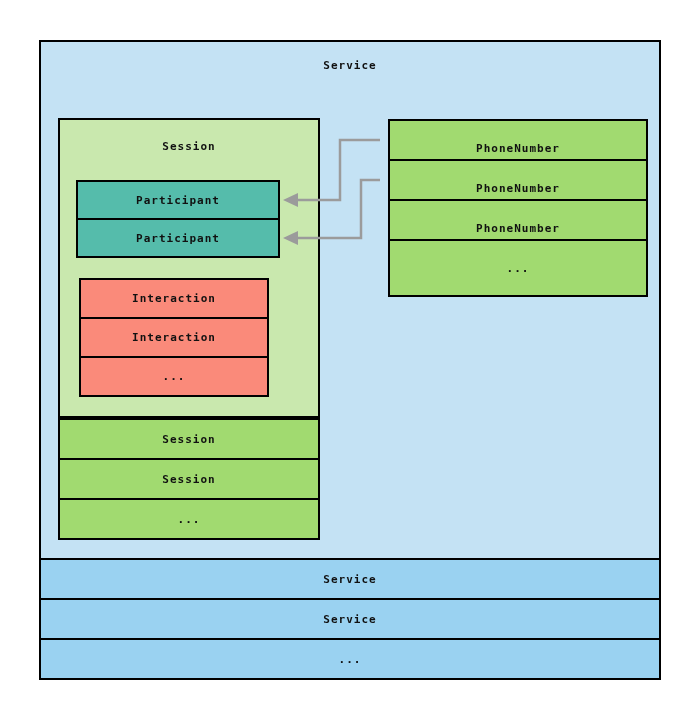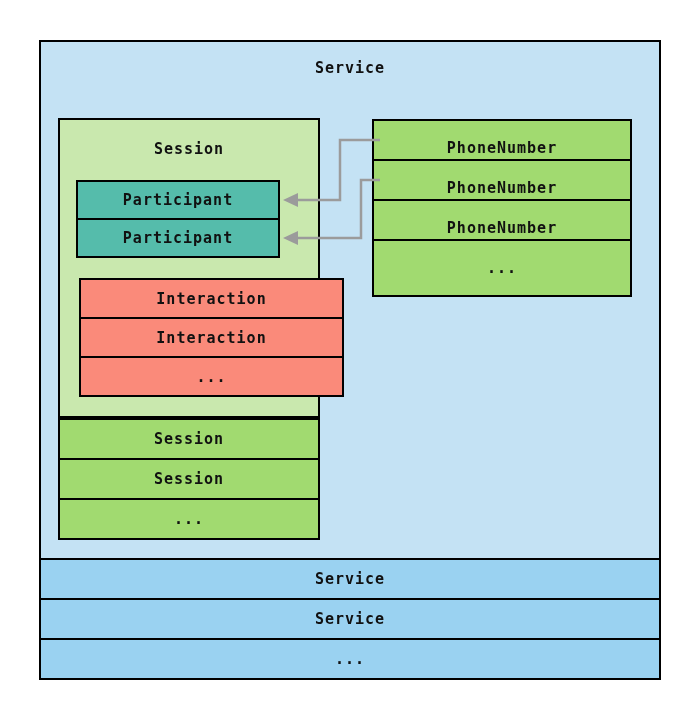--- a/index.html
+++ b/index.html
@@ -3,21 +3,21 @@
 <meta charset="utf-8">
 <style>
   html, body { margin: 0; padding: 0; background: #ffffff; }
   .canvas {
     position: relative;
     width: 700px;
     height: 720px;
     background: #ffffff;
     font-family: "DejaVu Sans Mono", "Liberation Mono", monospace;
     font-weight: bold;
-    font-size: 15px;
+    font-size: 11px;
     letter-spacing: 1px;
     color: #111111;
     overflow: hidden;
   }
   .box {
     position: absolute;
     box-sizing: border-box;
     border: 2px solid #000000;
   }
   .outer-service   { left: 39px;  top: 40px;  width: 622px; height: 520px; background: #c4e2f4; }
@@ -28,27 +28,27 @@
 
   .row {
     display: flex;
     align-items: center;
     justify-content: center;
     text-align: center;
   }
   .participant { left: 76px; width: 204px; height: 40px; background: #55bcab; }
   .p0 { top: 180px; } .p1 { top: 218px; }
 
-  .interaction { left: 79px; width: 265px; height: 41px; background: #fa8a7a; }
+  .interaction { left: 79px; width: 190px; height: 41px; background: #fa8a7a; }
   .i0 { top: 278px; } .i1 { top: 317px; } .i2 { top: 356px; }
 
   .session-row { left: 58px; width: 262px; height: 42px; background: #a1da70; }
   .s0 { top: 418px; } .s1 { top: 458px; } .s2 { top: 498px; }
 
-  .phone-row { left: 372px; width: 260px; height: 58px; background: #a1da70; }
+  .phone-row { left: 388px; width: 260px; height: 58px; background: #a1da70; }
   .ph0 { top: 119px; } .ph1 { top: 159px; } .ph2 { top: 199px; } .ph3 { top: 239px; }
 
   .service-row { left: 39px; width: 622px; height: 42px; background: #9ad2f1; }
   .sv0 { top: 558px; } .sv1 { top: 598px; } .sv2 { top: 638px; }
 
   .arrows-overlay {
     position: absolute;
     left: 0; top: 0;
     width: 700px; height: 720px;
     pointer-events: none;

